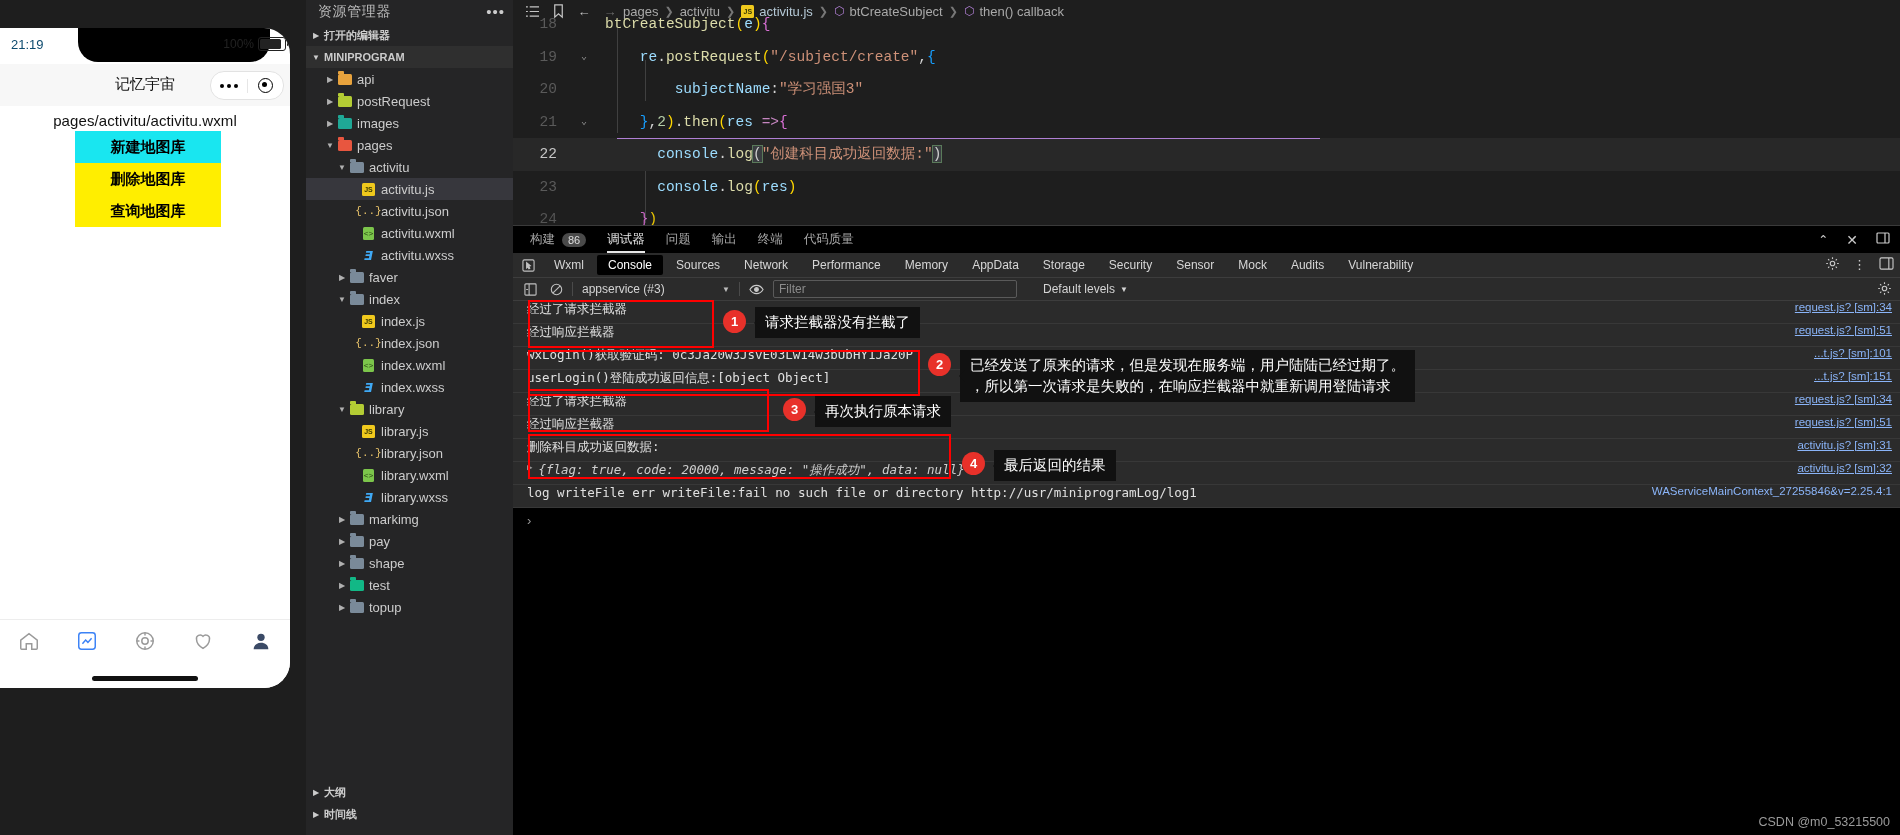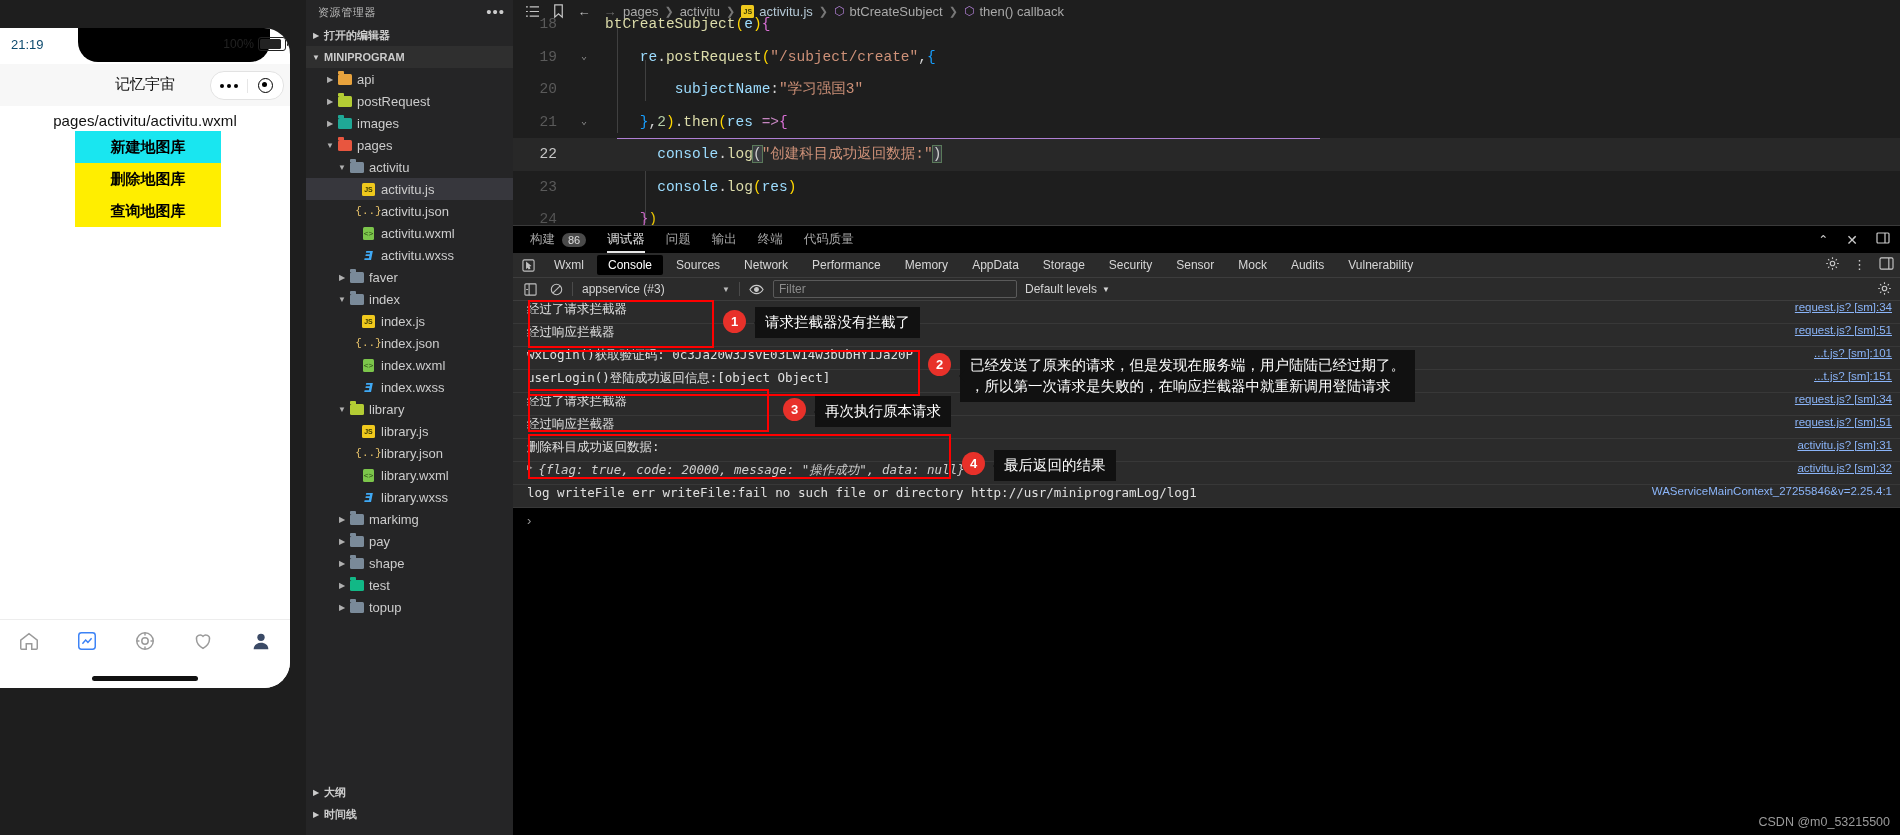--- a/index.html
+++ b/index.html
@@ -42,21 +42,21 @@
 
   .tabbar{position:absolute;left:0;bottom:0;width:290px;height:68px;background:#fff;
           border-top:1px solid #ededed;display:flex;align-items:flex-start;}
   .tabitem{flex:1;display:flex;justify-content:center;padding-top:10px;}
   .home-ind{position:absolute;left:50%;transform:translateX(-50%);bottom:7px;width:106px;height:5px;background:#111;border-radius:3px;}
 
   
   #explorer{position:absolute;left:306px;top:0;width:207px;height:835px;background:#252526;
             font-size:13px;color:#cccccc;}
   .exp-head{height:24px;display:flex;align-items:center;justify-content:space-between;padding:0 8px 0 12px;}
-  .exp-head-title{font-size:11px;letter-spacing:.6px;color:#bbbbbb;}
+  .exp-head-title{font-size:14px;letter-spacing:.6px;color:#bbbbbb;}
   .exp-dots{color:#ccc;font-size:15px;letter-spacing:1px;line-height:8px;}
   .sect{height:22px;display:flex;align-items:center;font-size:11px;font-weight:bold;color:#cccccc;}
   .sect .tw{width:16px;text-align:center;font-size:8px;color:#ccc;}
   .row{height:22px;display:flex;align-items:center;white-space:nowrap;cursor:default;}
   .row.sel{background:#37373d;}
   .tw{width:12px;min-width:12px;font-size:8px;color:#b0b0b0;text-align:center;}
   .tw.none{visibility:hidden;}
   .ficon{width:17px;min-width:17px;display:flex;align-items:center;justify-content:center;margin-right:4px;}
   .lbl{font-size:13px;color:#cccccc;}
   .fold{width:14px;height:11px;border-radius:1.5px;position:relative;display:block;}
@@ -107,21 +107,21 @@
   .dt-tab.active{background:#000;color:#fff;}
   .dt-right{position:absolute;right:6px;top:0;height:24px;display:flex;align-items:center;gap:13px;color:#c9c9c9;}
 
   .con-toolbar{height:22px;display:flex;align-items:center;gap:0;padding-left:4px;background:#2b2b2b;border-bottom:1px solid #3d3d3d;position:relative;}
   .ct-icon{width:26px;display:flex;align-items:center;justify-content:center;color:#c0c0c0;}
   .ct-sep{width:1px;height:14px;background:#4a4a4a;margin:0 3px;}
   .ctx-sel{display:flex;align-items:center;gap:6px;font-size:12px;color:#d4d4d4;padding:0 6px;min-width:148px;}
   .ctx-sel .caret{margin-left:auto;font-size:8px;color:#bbb;}
   .filter-box{width:232px;height:16px;border:1px solid #5a5a5a;background:#2b2b2b;border-radius:2px;
               display:flex;align-items:center;padding:0 5px;font-size:12px;color:#8c8c8c;margin-left:4px;}
-  .levels{font-size:12px;color:#d4d4d4;margin-left:8px;display:flex;align-items:center;gap:5px;}
+  .levels{font-size:12px;color:#d4d4d4;margin-left:26px;display:flex;align-items:center;gap:5px;}
   .con-gear{position:absolute;right:8px;top:3px;color:#c9c9c9;}
 
   .console{position:relative;background:#2b2b2b;}
   .cmsg{position:relative;height:22px;border-bottom:1px solid #383838;display:flex;align-items:flex-start;padding-left:14px;
         font-family:"DejaVu Sans Mono","Liberation Mono",monospace;font-size:12.5px;color:#e0e0e0;}
   .cmsg .src{position:absolute;right:8px;font-size:11.5px;color:#8ab4f8;text-decoration:underline;font-family:"Liberation Sans",sans-serif;}
   .arrowtok{color:#9a9a9a;margin-right:6px;font-size:9px;}
   .prompt{height:24px;display:flex;align-items:center;padding-left:14px;color:#9a9a9a;font-size:13px;}
 
   

